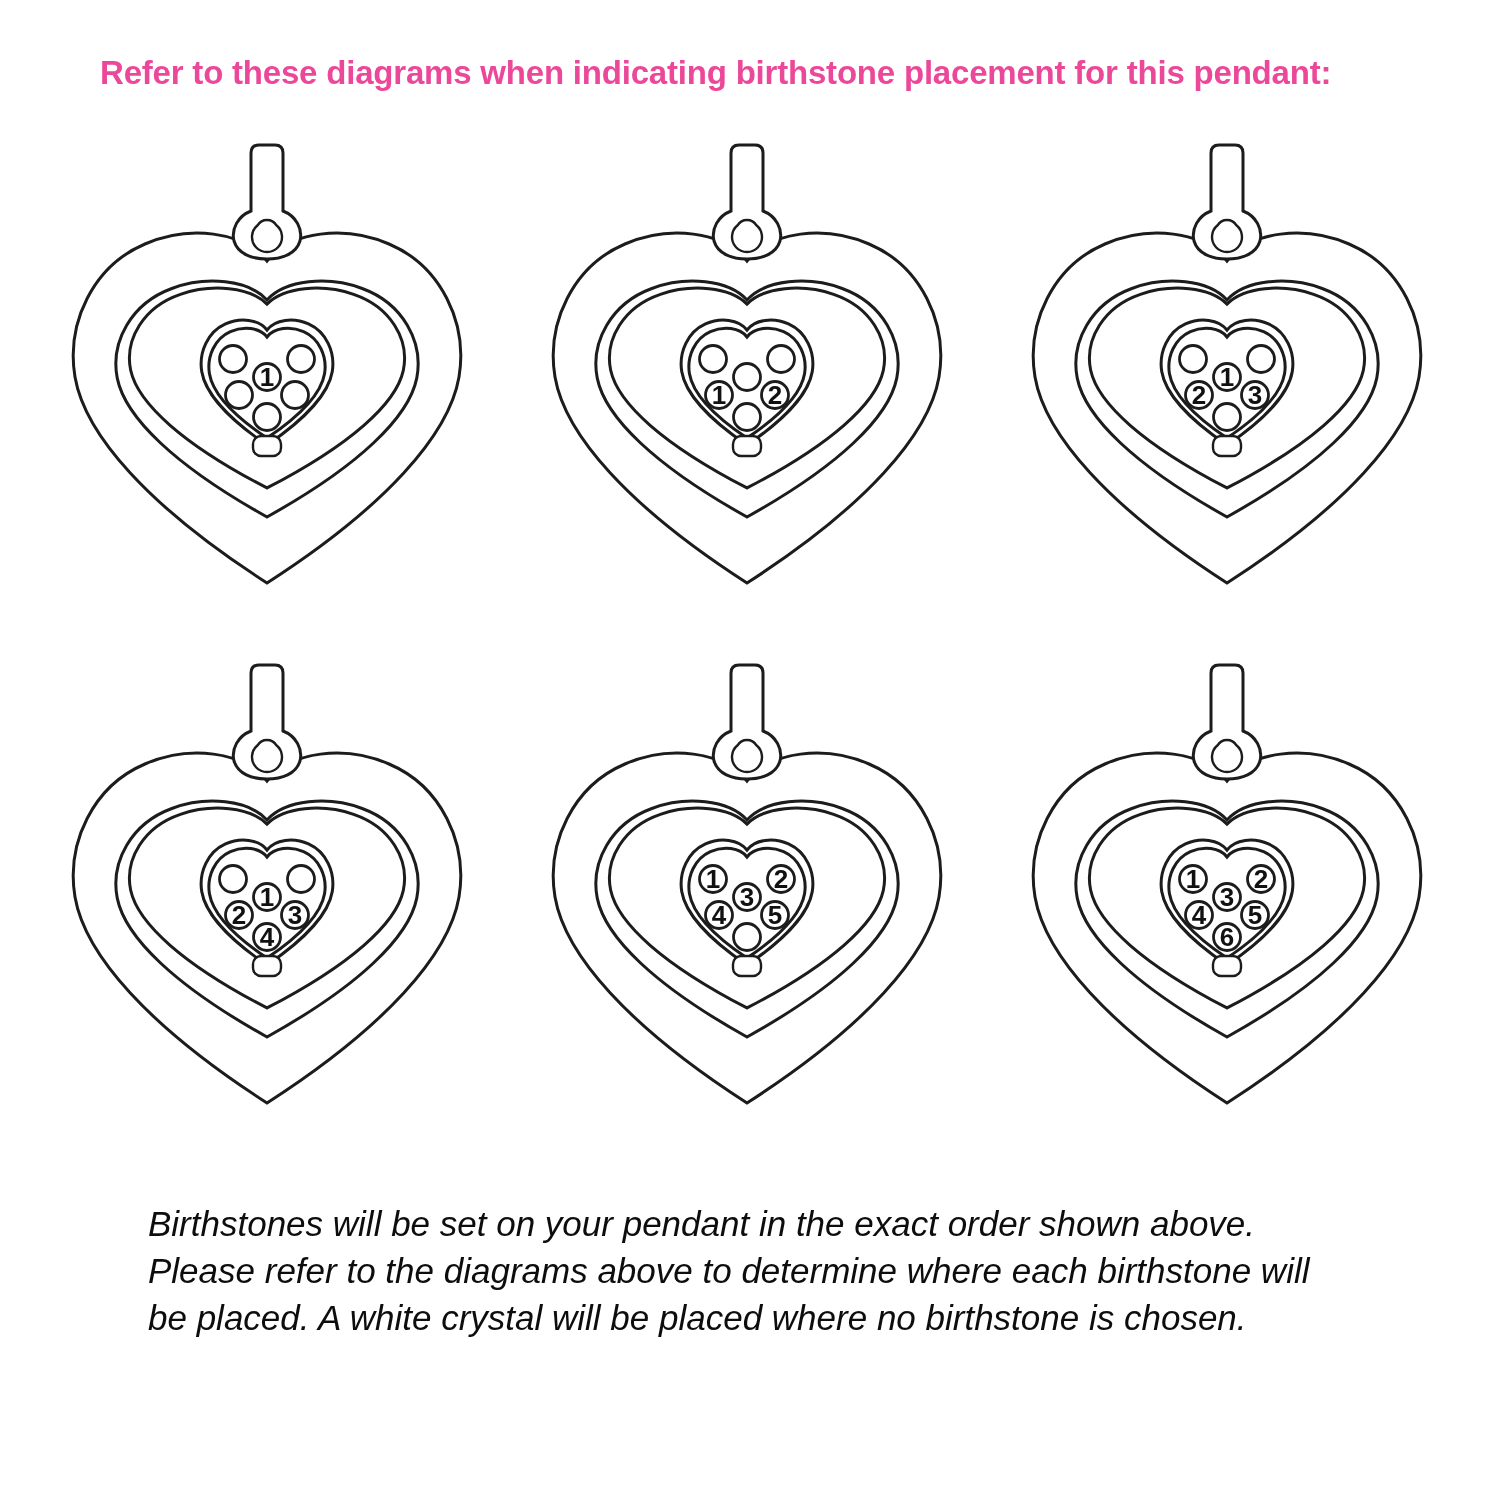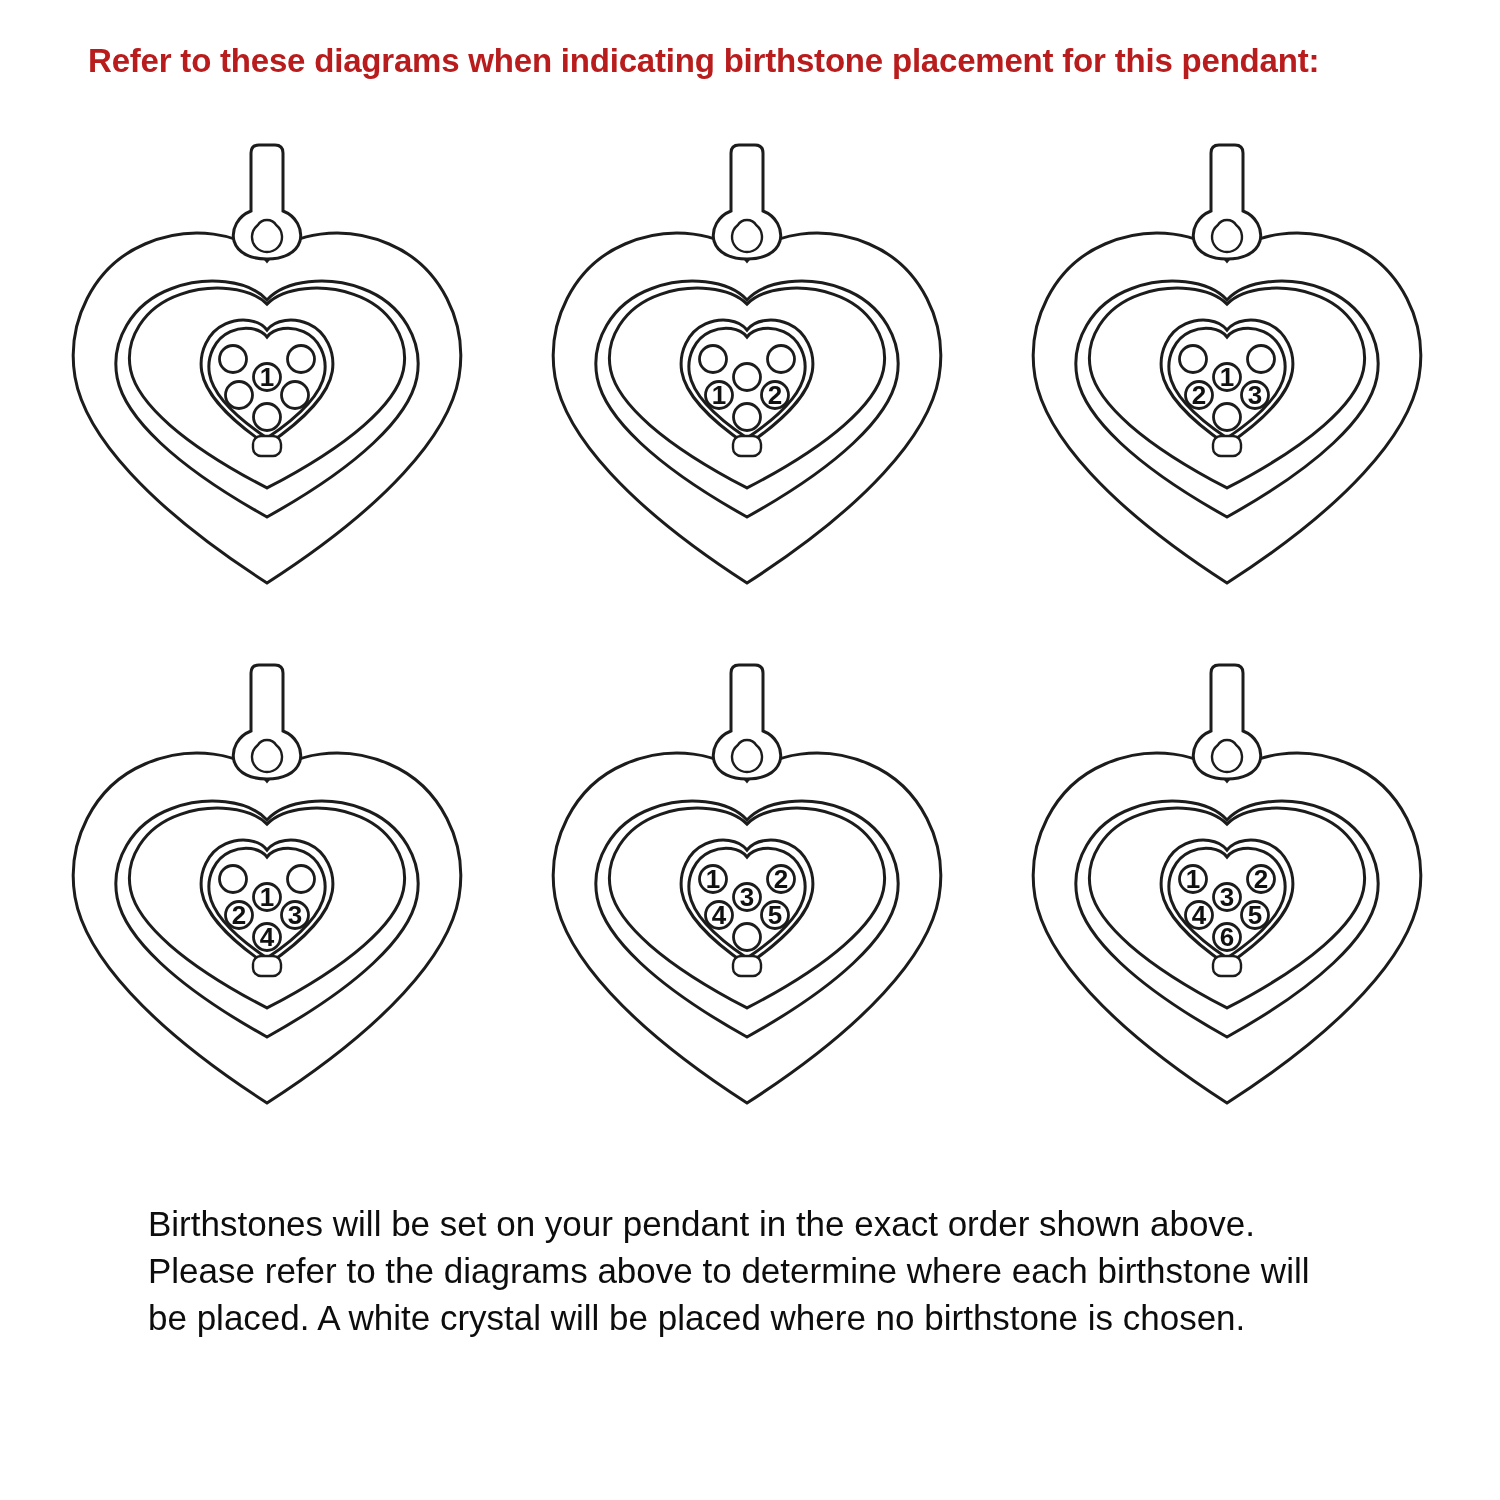--- a/index.html
+++ b/index.html
@@ -12,25 +12,25 @@
     width: 1500px;
     height: 1500px;
     overflow: hidden;
     font-family: "Liberation Sans", sans-serif;
     color: #111111;
   }
   .page-title {
     position: absolute;
     left: 88px;
     top: 42px;
-    margin: 0;
+    margin: 12px;
     font-size: 33px;
     font-weight: 700;
     letter-spacing: -0.2px;
-    color: #b91c1c;
+    color: #ec4899;
     white-space: nowrap;
   }
   .pendant-row {
     position: absolute;
     left: 27px;
     display: flex;
   }
   .pendant-row.row-1 { top: 128px; }
   .pendant-row.row-2 { top: 648px; }
   .pendant {
@@ -49,20 +49,21 @@
   .footer-note {
     position: absolute;
     left: 148px;
     top: 1200px;
     width: 1170px;
     margin: 0;
     font-size: 35px;
     line-height: 47px;
     font-weight: 400;
     color: #0d0d0d;
+    font-style: italic;
   }
   .defs-holder {
     position: absolute;
     width: 0;
     height: 0;
     overflow: hidden;
   }
 </style>
 </head>
 <body>

